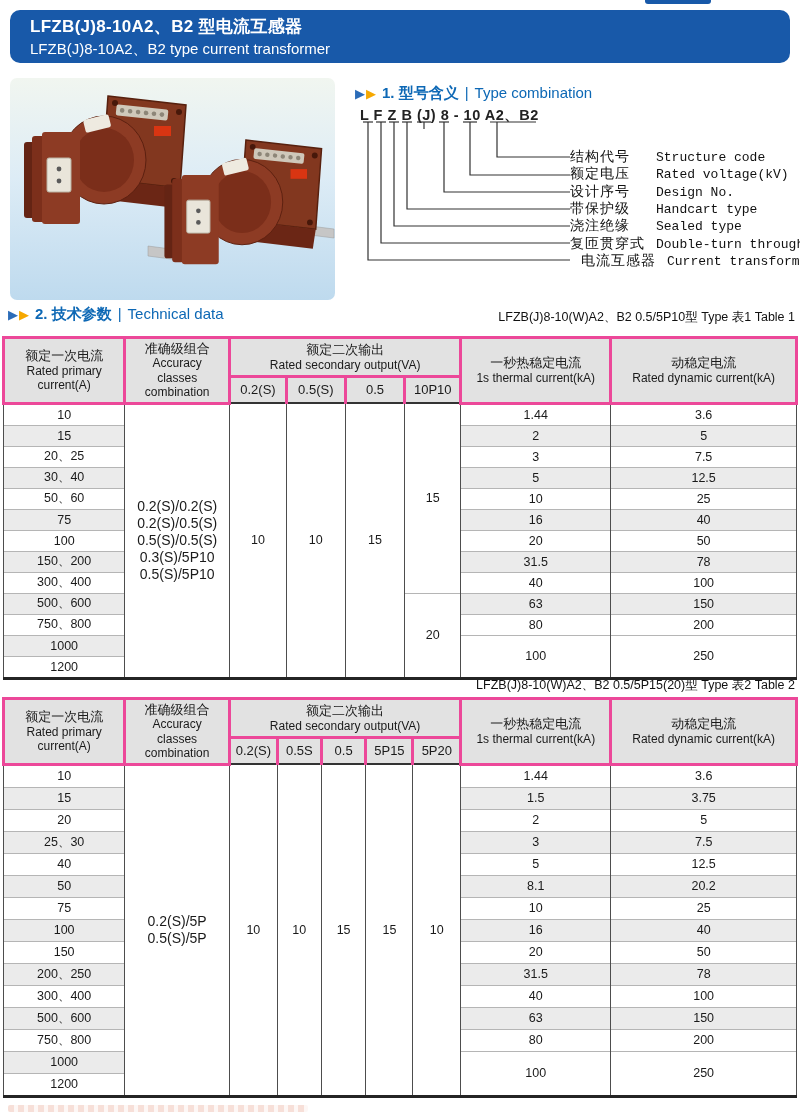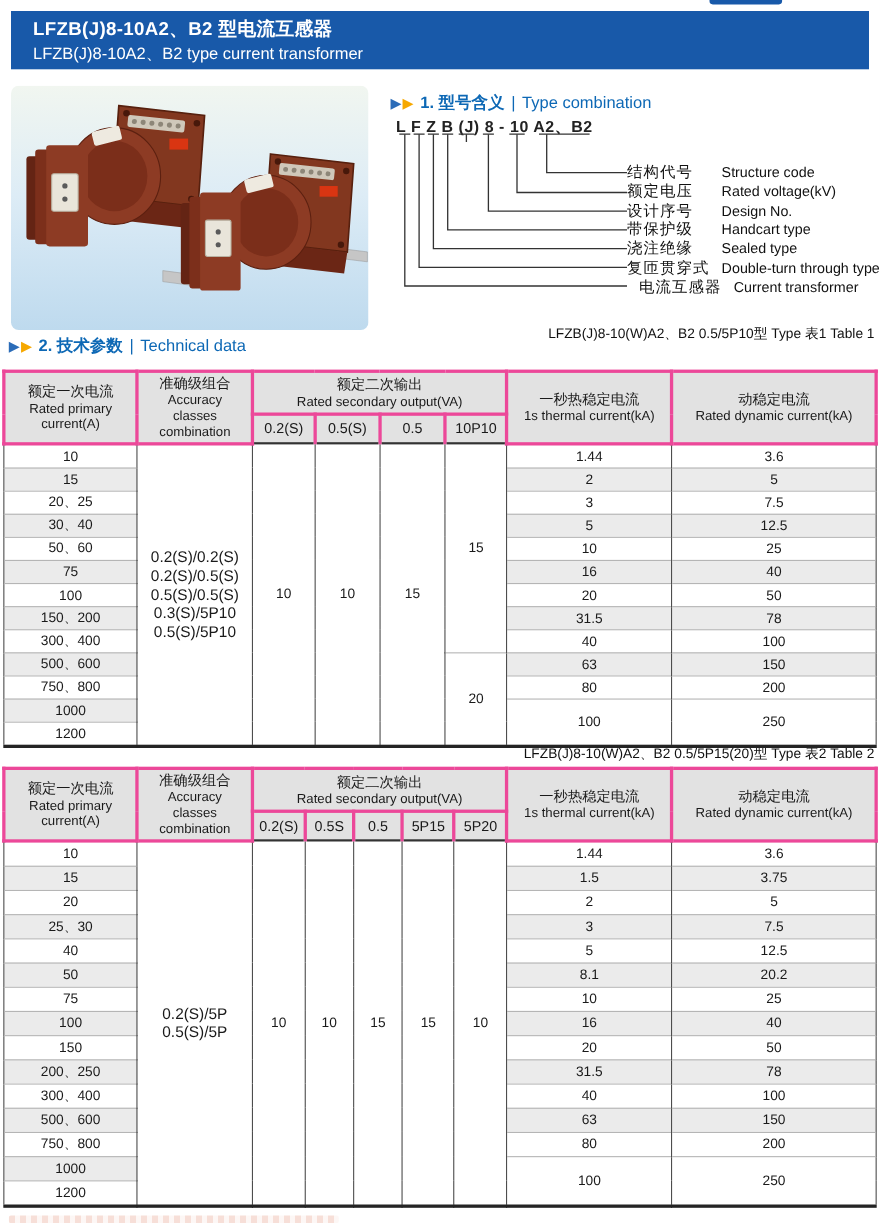--- a/index.html
+++ b/index.html
@@ -3,47 +3,47 @@
 <meta charset="utf-8">
 <style>
   html,body{margin:0;padding:0;background:#fff;}
   body{font-family:"Liberation Sans", sans-serif; color:#1a1a1a;}
   #page{position:relative;width:800px;height:1112px;background:#fff;overflow:hidden;}
 
   
   #edge-mark{position:absolute;left:645px;top:0;width:66px;height:4px;background:#1859a9;border-radius:0 0 3px 3px;}
 
   
-  #title-band{position:absolute;left:10px;top:10px;width:780px;height:53px;background:#1859a9;border-radius:0;color:#fff;padding-left:20px;box-sizing:border-box;}
+  #title-band{position:absolute;left:10px;top:10px;width:780px;height:53px;background:#1859a9;border-radius:10px;color:#fff;padding-left:20px;box-sizing:border-box;}
   #title-band .l1{font-size:17px;font-weight:bold;margin-top:5px;letter-spacing:.3px;}
   #title-band .l2{font-size:15px;margin-top:2px;}
 
   
   #photo{position:absolute;left:10px;top:78px;width:325px;height:222px;}
 
   
   .sec-head{position:absolute;font-size:15px;color:#0d68b5;white-space:nowrap;}
   .sec-head .arr-b{color:#2b6cb8;font-size:13px;margin-right:1px;}
   .sec-head .arr-y{color:#f6a800;font-size:13px;margin-right:6px;}
   .sec-head .zh{font-weight:bold;}
   .sec-head .sep{margin:0 6px;color:#0d68b5;font-weight:normal;}
   #sec1-head{left:355px;top:84px;}
   #sec2-head{left:8px;top:305px;}
 
   
   #model-code{position:absolute;left:360px;top:106px;font-size:14.5px;font-weight:600;letter-spacing:.5px;color:#222;white-space:nowrap;}
   #diagram-svg{position:absolute;left:350px;top:105px;}
   #diagram-labels{position:absolute;left:570px;top:148px;width:230px;height:125px;}
-  .lab-row{position:absolute;left:0;height:17px;white-space:nowrap;}
+  .lab-row{position:absolute;left:0;height:17px;white-space:nowrap;font-family:Liberation Mono, monospace;}
   .lab-zh{display:inline-block;width:80px;font-size:14px;letter-spacing:1px;color:#111;}
   .lab-en{margin-left:6px;font-size:13px;color:#111;}
 
   
   .tbl-caption{position:absolute;right:5px;font-size:12.5px;color:#111;white-space:nowrap;}
-  #caption1{top:295px;margin-left:42px;}
+  #caption1{top:309px;margin-left:42px;}
   #caption2{top:677px;}
 
   
   .tbl-mount{position:absolute;left:2px;width:796px;}
   #table1-mount{top:336px;}
   #table2-mount{top:697px;}
   .data-table{border-collapse:collapse;table-layout:fixed;border-top:3px solid #242424;border-bottom:3px solid #242424;}
   .data-table th{background:#e2e2e2;font-weight:normal;border:3px solid #ec4899;padding:1px 2px;font-size:12px;line-height:1.2;text-align:center;}
   .data-table th .zh{font-size:13px;}
   .data-table th.grp{height:34px;}

